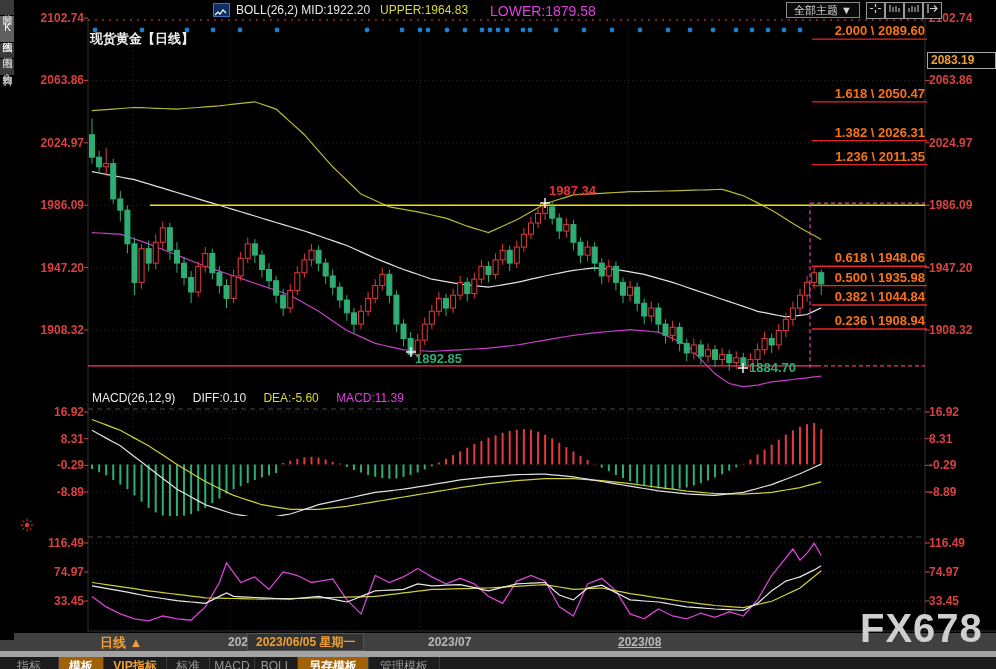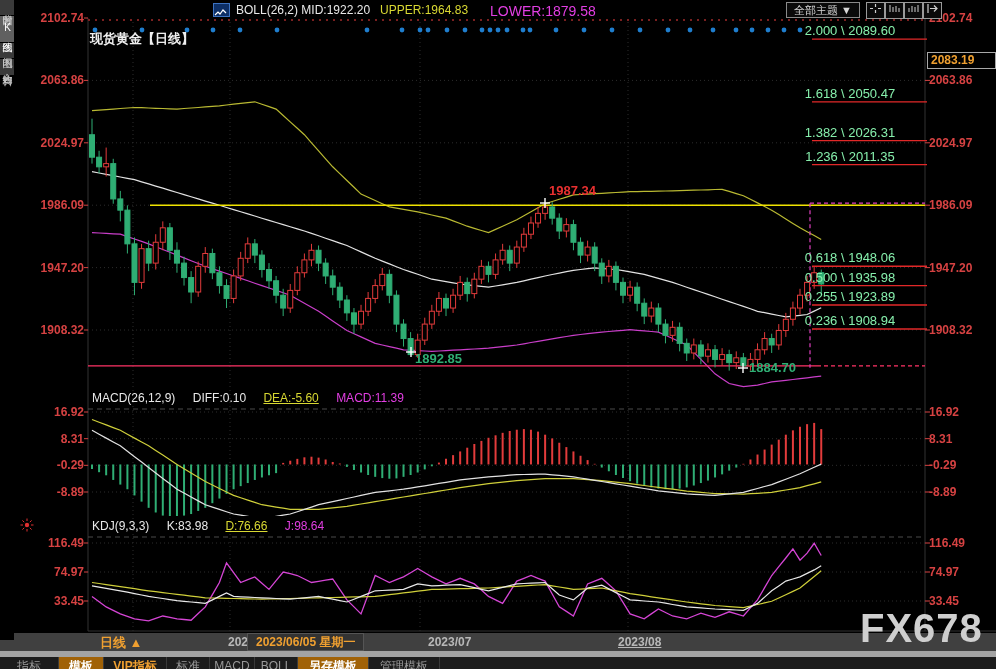--- a/index.html
+++ b/index.html
@@ -19,26 +19,26 @@
             color:#cfcfcf;font-size:10px;text-align:center;line-height:14px;cursor:pointer;}
   
   .sidebar{position:absolute;left:0;top:0;width:14px;height:640px;background:#000;z-index:4;}
   .side-tab{width:14px;writing-mode:vertical-rl;text-orientation:upright;color:#c6c6c6;background:#3a3a3a;
             font-size:10px;letter-spacing:1px;text-align:center;margin-bottom:1px;padding:6px 0;cursor:pointer;}
   .side-tab.sel{background:#606060;color:#fff;}
   
   .axis-label{position:absolute;font-size:12px;font-weight:bold;color:#d64242;z-index:2;}
   .price-box{position:absolute;left:927px;top:52px;width:64px;height:15px;border:1px solid #a8a8a8;background:#000;
              color:#f0a030;font-size:12px;font-weight:bold;text-align:left;padding-left:3px;line-height:15px;z-index:3;}
-  .fib-label{position:absolute;font-size:13px;font-weight:normal;color:#86efac;z-index:2;text-align:center;width:150px;}
+  .fib-label{position:absolute;font-size:13px;font-weight:bold;color:#f97316;z-index:2;text-align:right;width:150px;}
   .ann{position:absolute;font-size:13px;font-weight:bold;z-index:2;}
   
   .ind-hdr{position:absolute;left:92px;font-size:12px;z-index:2;}
   .ind-hdr span{margin-right:14px;}
-  .wht{color:#e8e8e8;} .yel{color:#d8d832;text-decoration:underline;} .mag{color:#e23ee2;}
+  .wht{color:#e8e8e8;} .yel{color:#d8d832;} .mag{color:#e23ee2;}
   
   .date-row{position:absolute;left:0;top:633px;width:996px;height:18px;background:#404040;z-index:3;}
   .period{position:absolute;left:100px;top:1px;color:#f0a030;font-size:13px;font-weight:bold;cursor:pointer;}
   .trunc{position:absolute;left:228px;top:2px;color:#b8b8b8;font-size:12px;font-weight:bold;}
   .tooltip-box{position:absolute;left:247px;top:0;height:16px;background:#333;border:1px solid #555;
                color:#f0a030;font-size:12px;font-weight:bold;line-height:16px;padding:0 8px;}
   .month{position:absolute;top:2px;color:#b8b8b8;font-size:12px;font-weight:bold;}
   
   .tab-bar{position:absolute;left:0;top:651px;width:996px;height:18px;background:#1c1c1c;border-top:6px solid #a3a3a3;
            display:flex;z-index:5;}
@@ -552,41 +552,35 @@
       <div class="axis-label" style="left: 24px; top: 565px; width: 60px; text-align: right;">74.97</div>
       <div class="axis-label" style="left: 929px; top: 565px;">74.97</div>
       <div class="axis-label" style="left: 24px; top: 594px; width: 60px; text-align: right;">33.45</div>
       <div class="axis-label" style="left: 929px; top: 594px;">33.45</div>
       <div class="fib-label" style="left: 775px; top: 23.0867px;">2.000 \ 2089.60</div>
       <div class="fib-label" style="left: 775px; top: 85.8815px;">1.618 \ 2050.47</div>
       <div class="fib-label" style="left: 775px; top: 124.653px;">1.382 \ 2026.31</div>
       <div class="fib-label" style="left: 775px; top: 148.66px;">1.236 \ 2011.35</div>
       <div class="fib-label" style="left: 775px; top: 250.226px;">0.618 \ 1948.06</div>
       <div class="fib-label" style="left: 775px; top: 269.612px;">0.500 \ 1935.98</div>
-      <div class="fib-label" style="left: 775px; top: 289.014px;">0.255 \ 1923.89</div>
+      <div class="fib-label" style="left: 775px; top: 289.014px;">0.382 \ 1044.84</div>
       <div class="fib-label" style="left: 775px; top: 313.005px;">0.236 \ 1908.94</div>
     </div>
 
   <div class="price-box">2083.19</div>
 
   <div class="ann" style="left:549px;top:183px;color:#e83030;">1987.34</div>
   <div class="ann" style="left:415px;top:351px;color:#2fae74;">1892.85</div>
   <div class="ann" style="left:749px;top:360px;color:#2fae74;">1884.70</div>
 
   <div class="ind-hdr" style="top:391px;">
     <span class="wht">MACD(26,12,9)</span>
     <span class="wht">DIFF:0.10</span>
     <span class="yel">DEA:-5.60</span>
     <span class="mag">MACD:11.39</span>
-  </div>
-  <div class="ind-hdr" style="top:519px;">
-    <span class="wht">KDJ(9,3,3)</span>
-    <span class="wht">K:83.98</span>
-    <span class="yel">D:76.66</span>
-    <span class="mag">J:98.64</span>
   </div>
 
   <div class="sun-icon">
     <svg width="14" height="14" viewBox="0 0 14 14">
       <circle cx="7" cy="7" r="2.2" fill="#e03030"></circle>
       <g stroke="#e03030" stroke-width="1">
           <path d="M7 0.5v2.5M7 11v2.5M0.5 7h2.5M11 7h2.5M2.4 2.4l1.8 1.8M9.8 9.8l1.8 1.8M11.6 2.4l-1.8 1.8M4.2 9.8l-1.8 1.8"></path>
         </g>
     </svg>
   </div>

